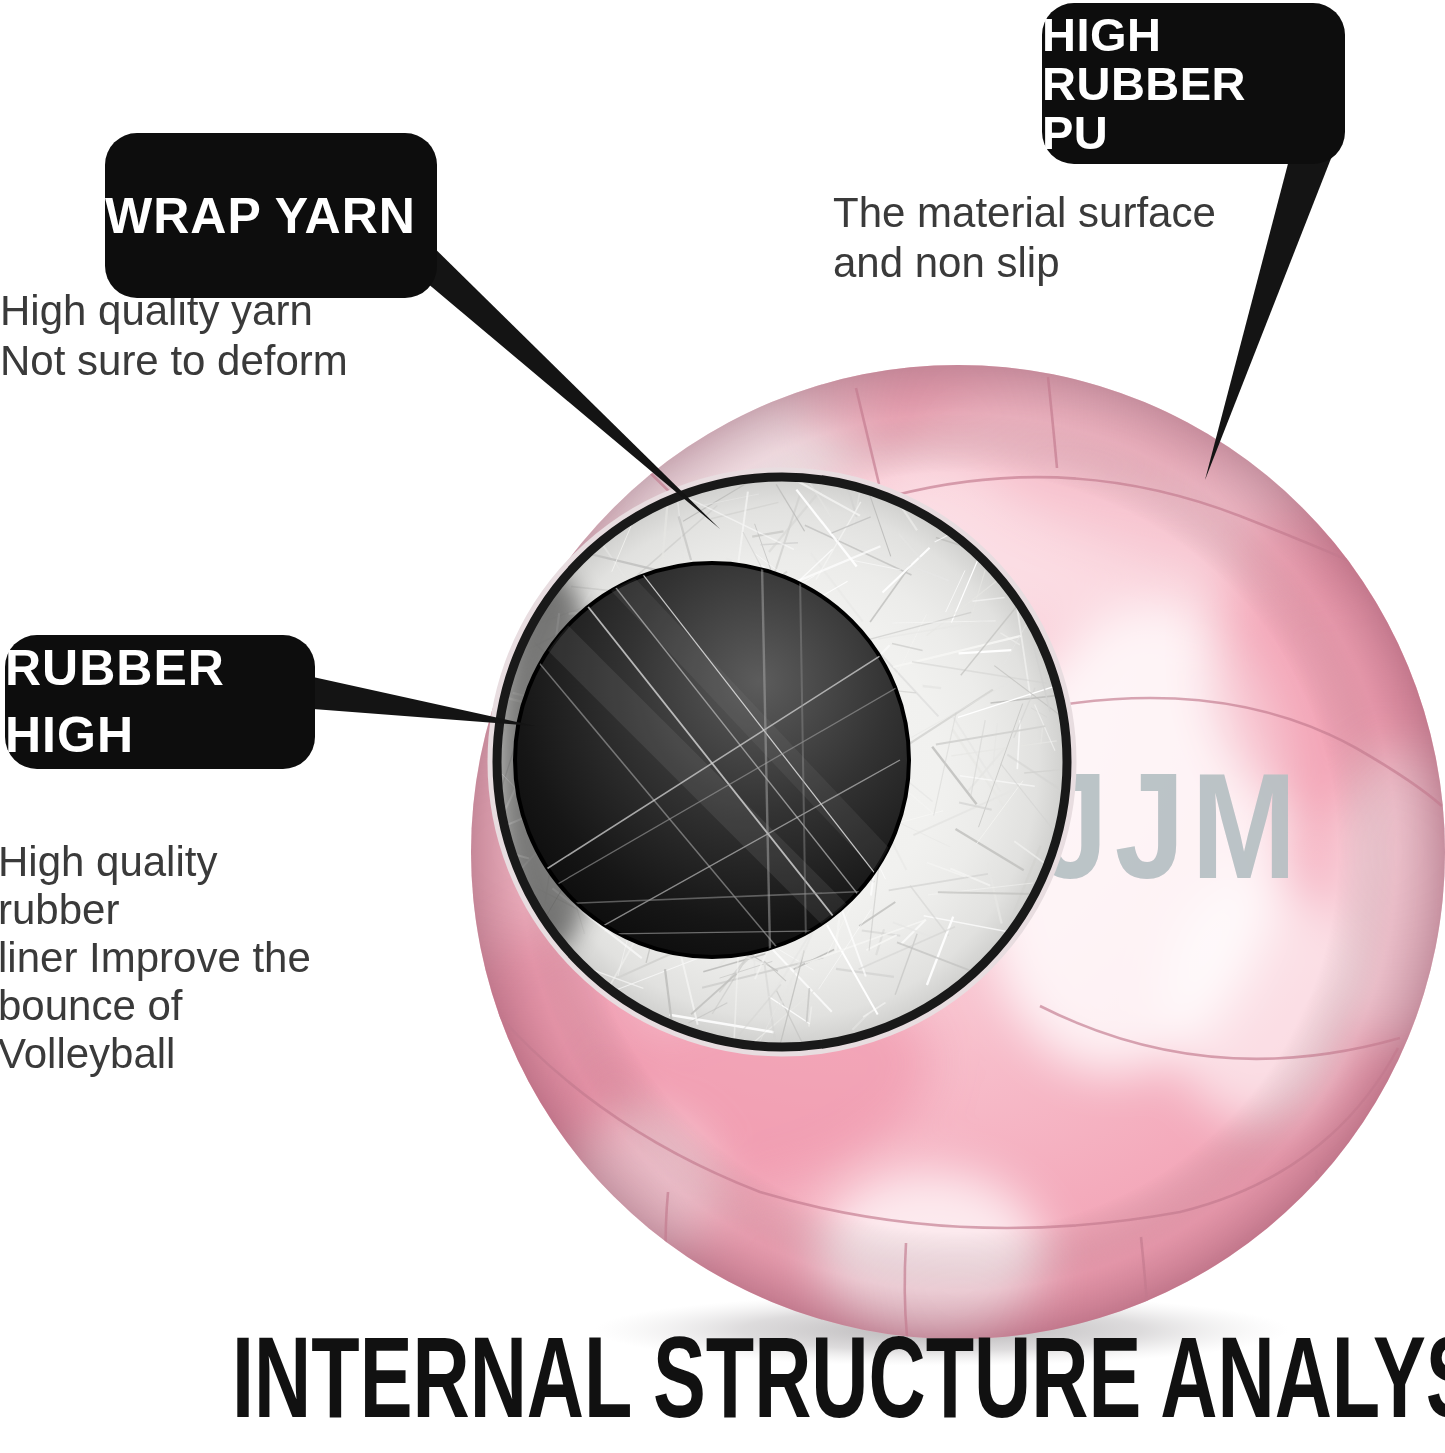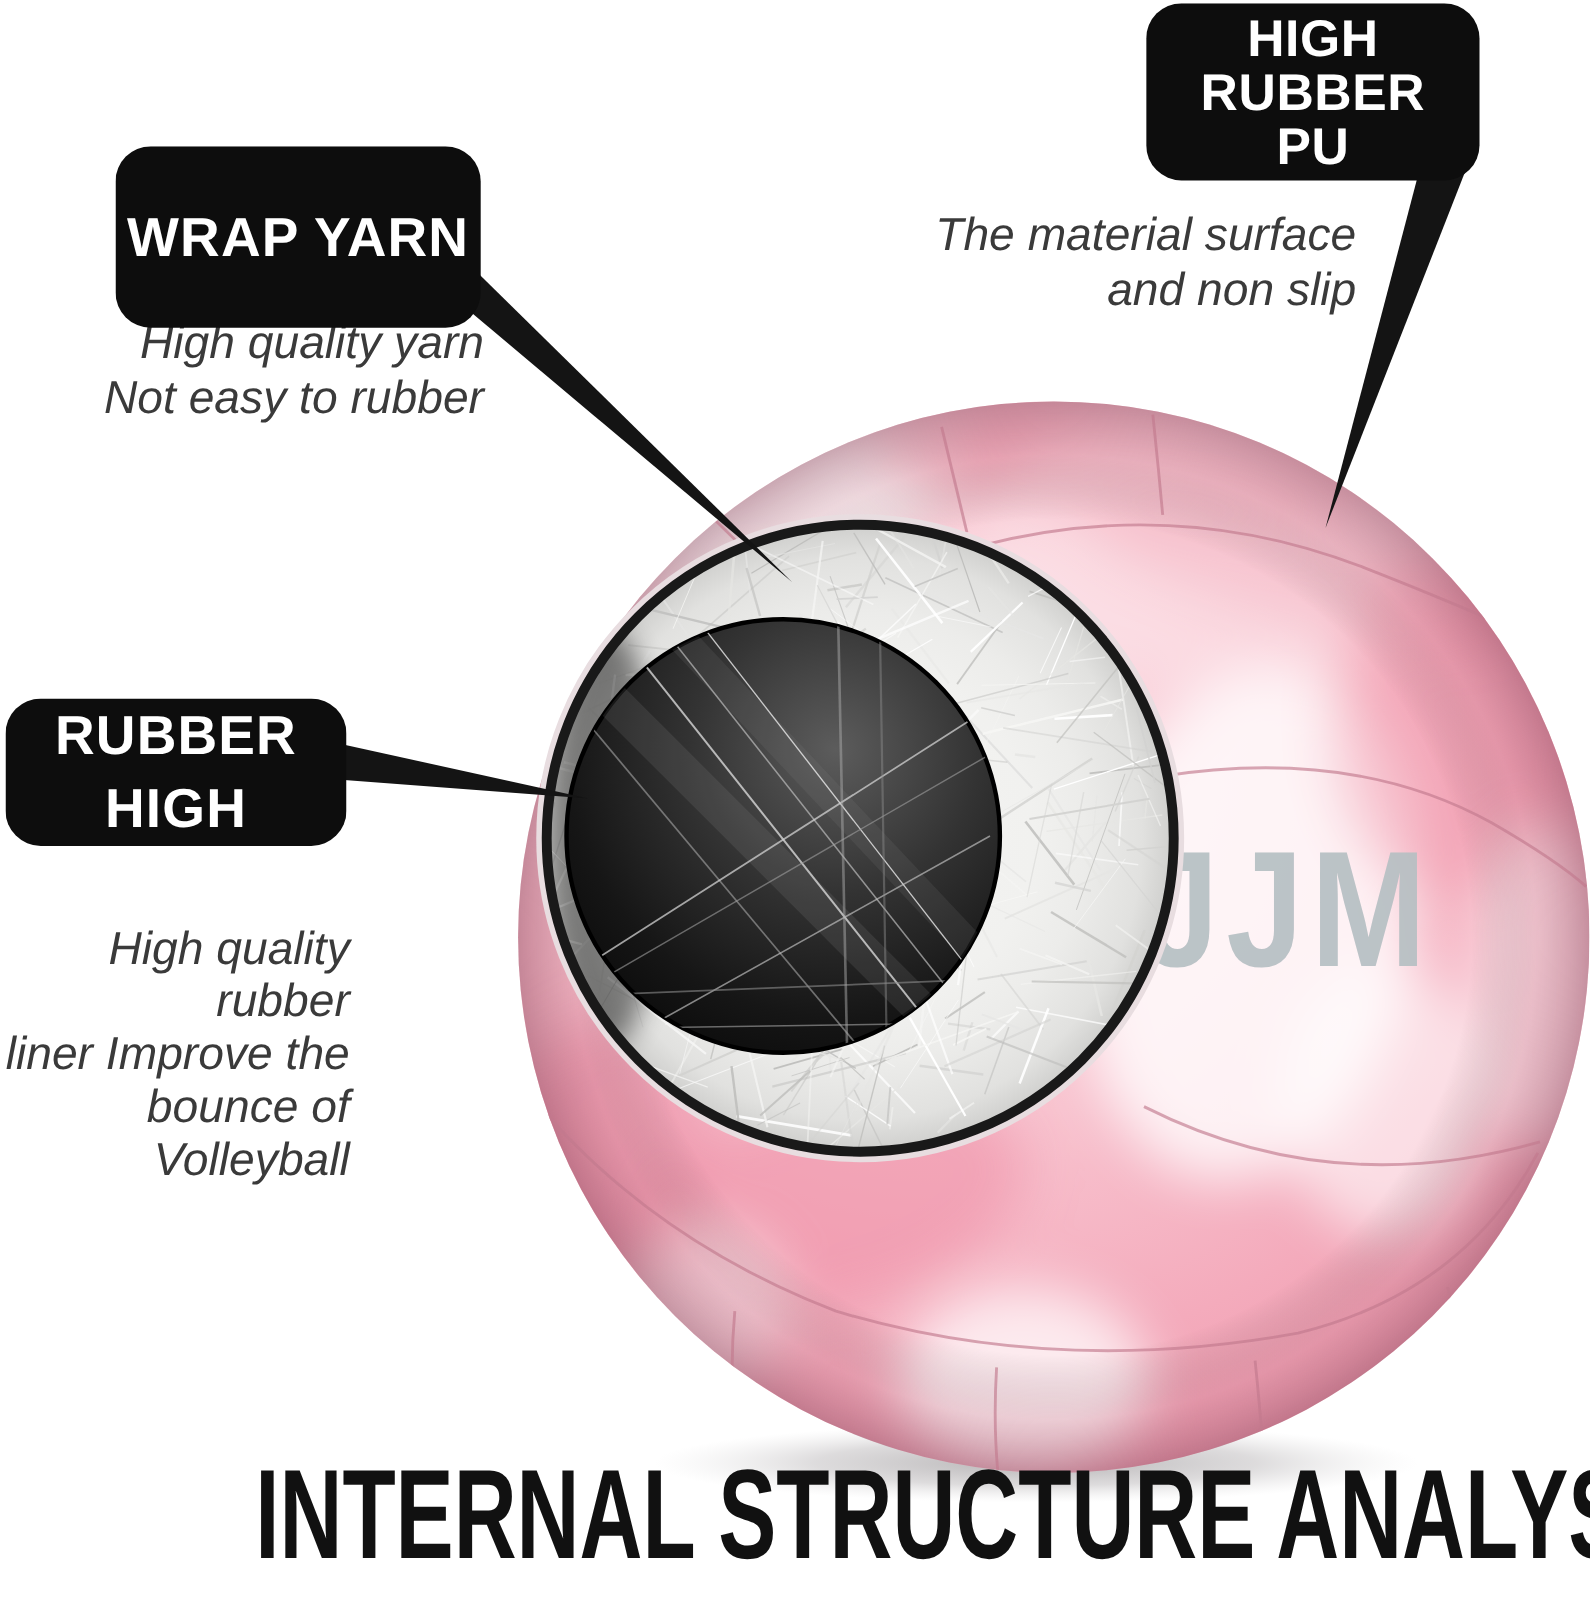--- a/index.html
+++ b/index.html
@@ -10,37 +10,36 @@
     overflow:hidden;
     font-family:"Liberation Sans", sans-serif;
   }
   .scene{position:absolute;left:0;top:0;}
   .callout-label{
     position:absolute;
     background:#0d0d0d;
     color:#ffffff;
     border-radius:32px;
     display:flex;flex-direction:column;
-    align-items:center;justify-content:center;
+    align-items:flex-start;justify-content:center;
     font-weight:bold;
     text-align:center;
     z-index:3;
   }
   .callout-label .ln{display:block;}
   #wrap-yarn-label{left:105px;top:97px;width:332px;height:165px;font-size:50px;letter-spacing:1px;margin-top:36px;}
   #pu-label{left:1042px;top:3px;width:303px;height:161px;font-size:47px;line-height:49px;letter-spacing:0.5px;}
   #rubber-label{left:5px;top:635px;width:310px;height:134px;font-size:50px;line-height:67px;letter-spacing:1px;}
   .callout-desc{
     position:absolute;
     color:#3a3a3a;
     font-size:42px;
     line-height:50px;
-    text-align:right;
+    text-align:left;
     z-index:2;
-    font-style:italic;
   }
   #wrap-yarn-desc{left:0;top:286px;width:440px;}
   #pu-desc{left:833px;top:188px;width:400px;}
   #rubber-desc{left:-2px;top:838px;width:320px;line-height:48px;}
   .page-title{
     position:absolute;
     left:0;top:1326px;width:1445px;
     text-align:center;
     z-index:4;
   }
@@ -482,21 +481,21 @@
       <polygon points="1290,156 1332,156 1205,480"></polygon>
       <polygon points="313,677 313,709 535,726"></polygon>
     </g>
   </svg>
 
   <div class="callout-label" id="wrap-yarn-label">
     <span class="ln">WRAP YARN</span>
   </div>
   <div class="callout-desc" id="wrap-yarn-desc">
     <div>High quality yarn</div>
-    <div>Not easy to rubber</div>
+    <div>Not sure to deform</div>
   </div>
 
   <div class="callout-label" id="pu-label">
     <span class="ln">HIGH</span>
     <span class="ln">RUBBER</span>
     <span class="ln">PU</span>
   </div>
   <div class="callout-desc" id="pu-desc">
     <div>The material surface</div>
     <div>and non slip</div>

